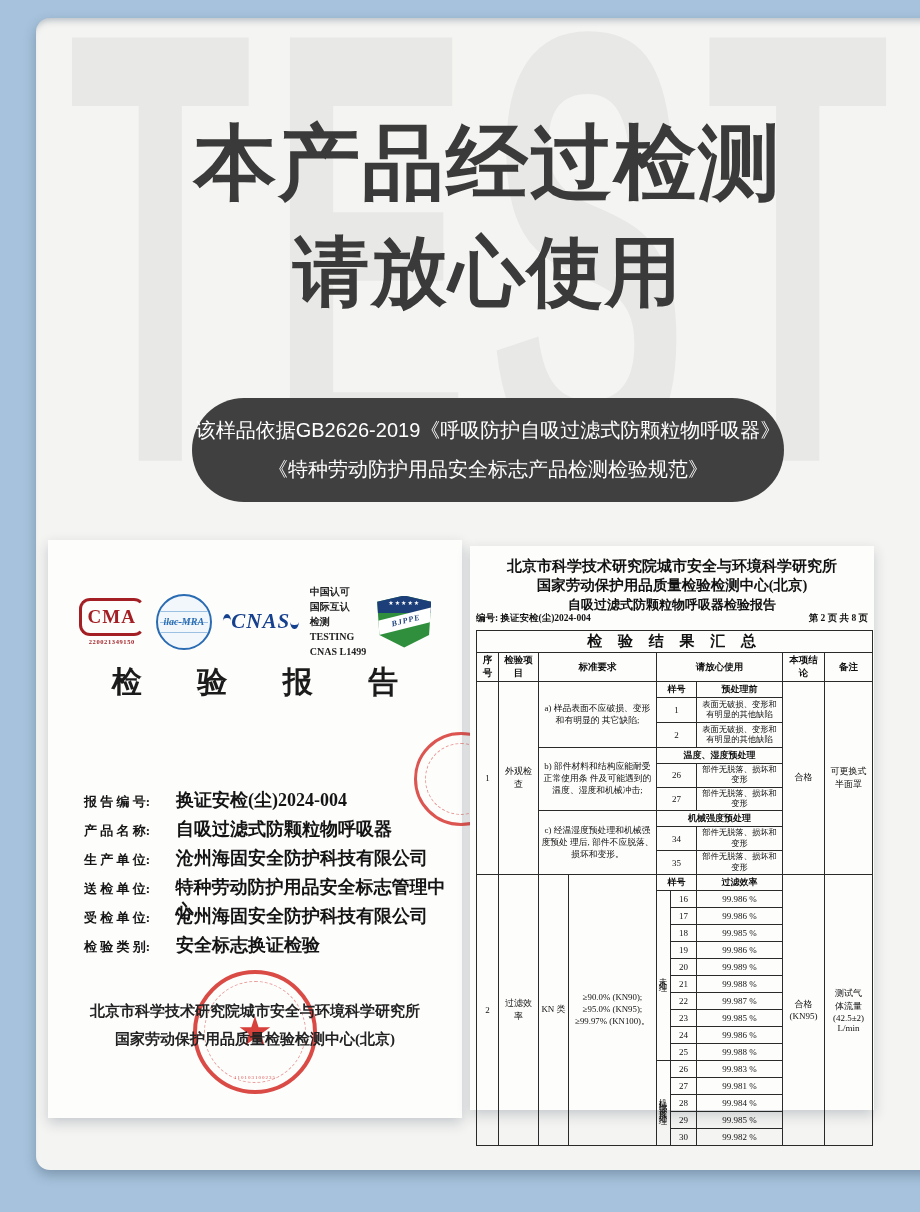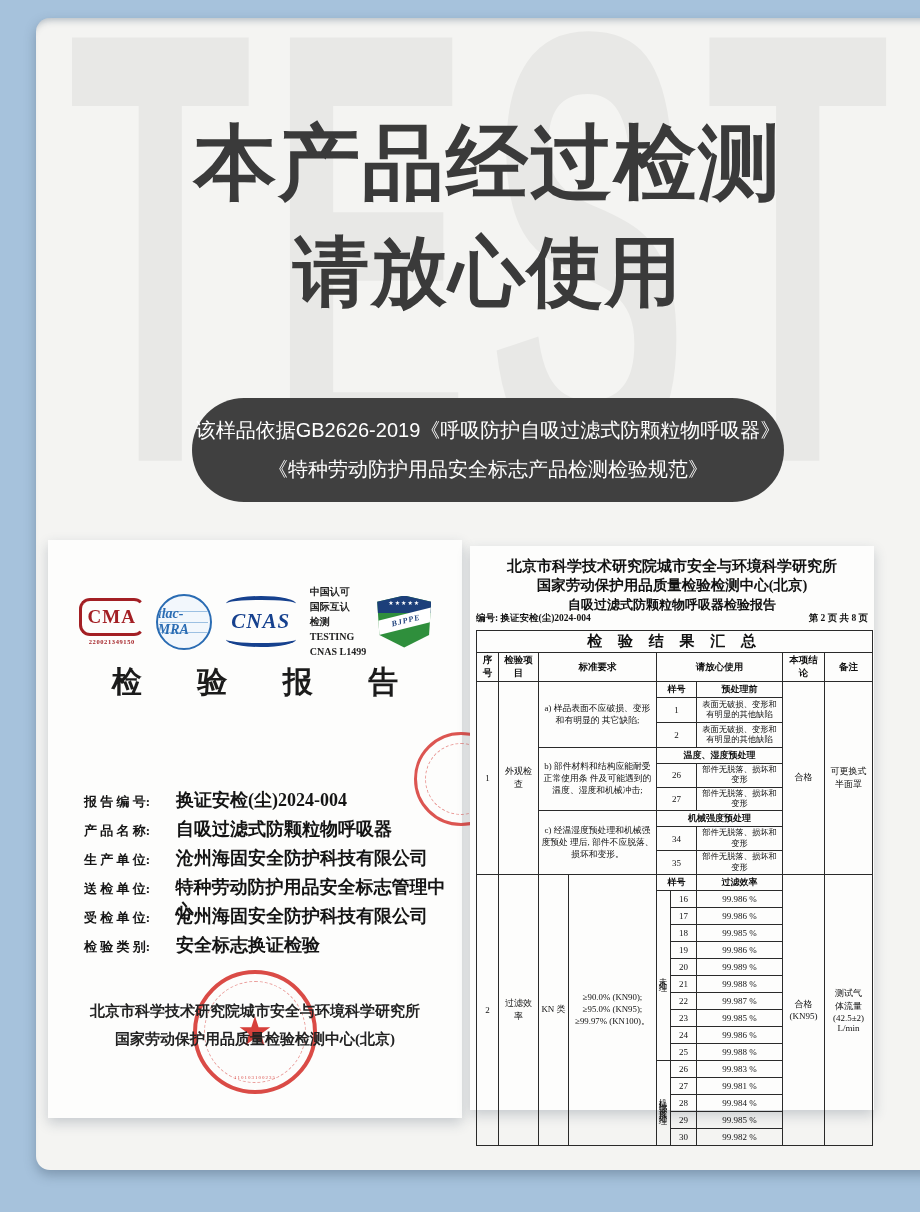--- a/index.html
+++ b/index.html
@@ -29,22 +29,22 @@
   .ld-logos{position:absolute;top:44px;left:0;width:100%;display:flex;
     justify-content:center;align-items:center;gap:11px;}
   .cma{display:flex;flex-direction:column;align-items:center;}
   .cma-box{width:60px;height:32px;border:3px solid #a31f24;border-right-color:transparent;
     border-radius:11px;display:flex;align-items:center;justify-content:center;
     color:#a31f24;font-weight:bold;font-size:19px;letter-spacing:1px;}
   .cma-num{color:#a31f24;font-size:6.5px;font-weight:bold;letter-spacing:.6px;margin-top:2px;}
   .ilac{width:52px;height:52px;border:2px solid #2a6cb3;border-radius:50%;position:relative;
     background:#f2f7fc;overflow:hidden;display:flex;align-items:center;justify-content:center;}
   .ilac .ln{position:absolute;left:2px;right:2px;height:1px;background:#9cc0e2;}
-  .ilac .t{position:relative;color:#2a6cb3;font-weight:bold;font-style:italic;font-size:14px;}
-  .cnas{display:flex;flex-direction:column;align-items:center;width:76px;justify-content:space-between;}
+  .ilac .t{position:relative;color:#2a6cb3;font-weight:bold;font-style:italic;font-size:10px;}
+  .cnas{display:flex;flex-direction:row;align-items:center;width:76px;justify-content:space-between;}
   .cnas .arc-t{width:70px;height:11px;border-top:4px solid #16418e;border-radius:50% 50% 0 0;}
   .cnas .t{color:#16418e;font-weight:bold;font-style:italic;font-size:21px;letter-spacing:1px;line-height:1;}
   .cnas .arc-b{width:70px;height:11px;border-bottom:4px solid #16418e;border-radius:0 0 50% 50%;}
   .accr{font-size:10px;font-weight:bold;color:#222;line-height:1.5;white-space:pre-line;}
   .shield{width:54px;height:52px;position:relative;
     clip-path:polygon(50% 100%,4% 76%,0 12%,50% 0,100% 12%,96% 76%);background:#2f8f3c;}
   .shield .band{position:absolute;top:0;left:0;right:0;height:34%;background:#1c3f7a;
     color:#fff;font-size:6px;text-align:center;line-height:14px;letter-spacing:1px;}
   .shield .stripe{position:absolute;top:36%;left:-12%;width:130%;height:26%;background:#ffffff;
     transform:rotate(-14deg);display:flex;align-items:center;justify-content:center;}

